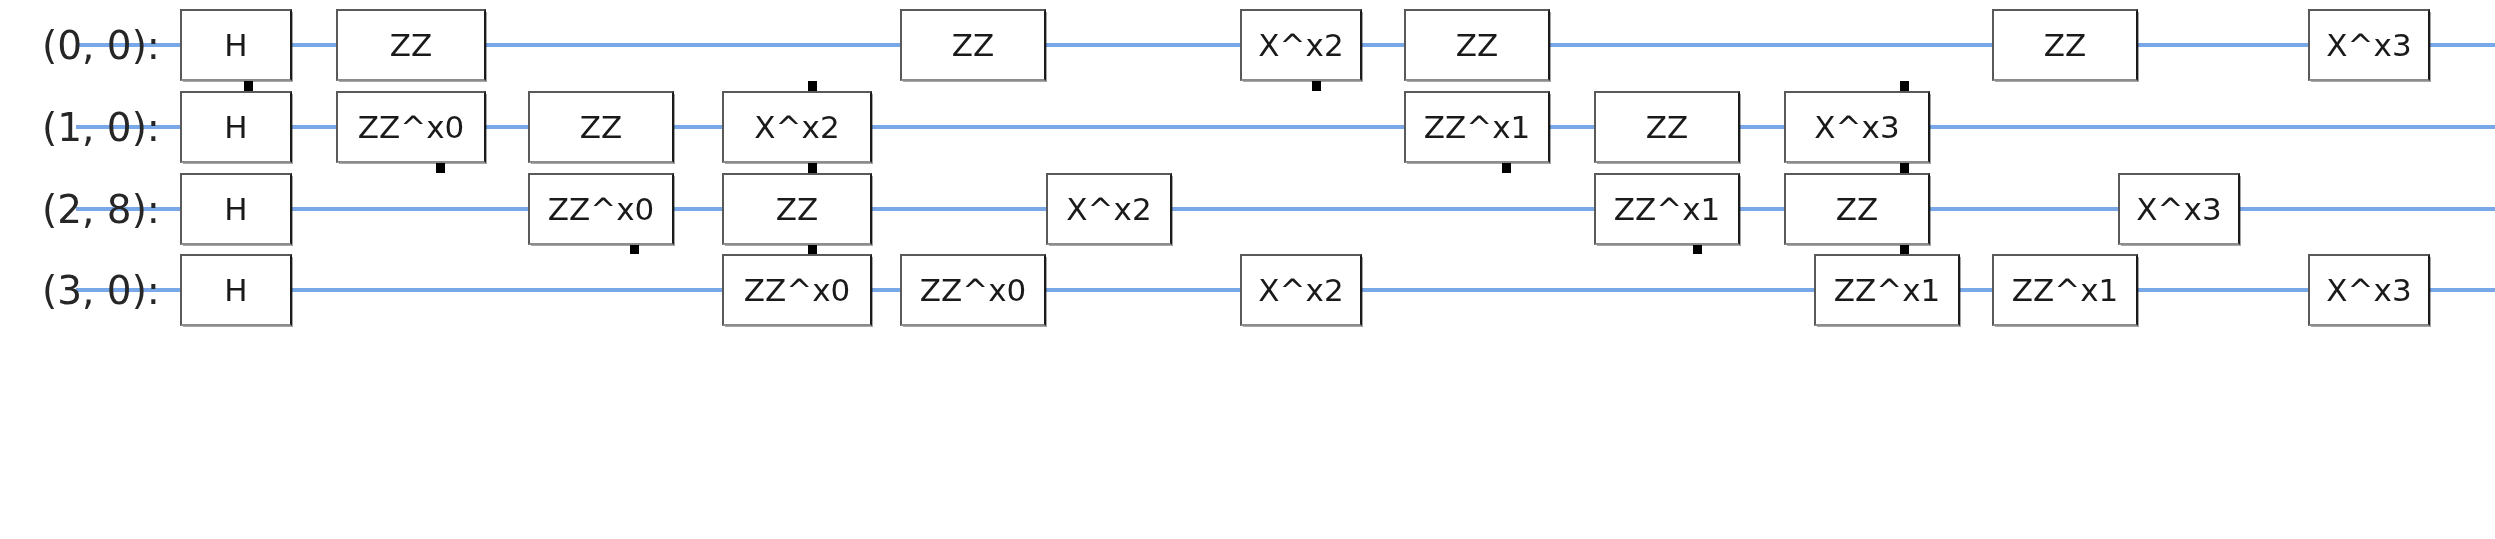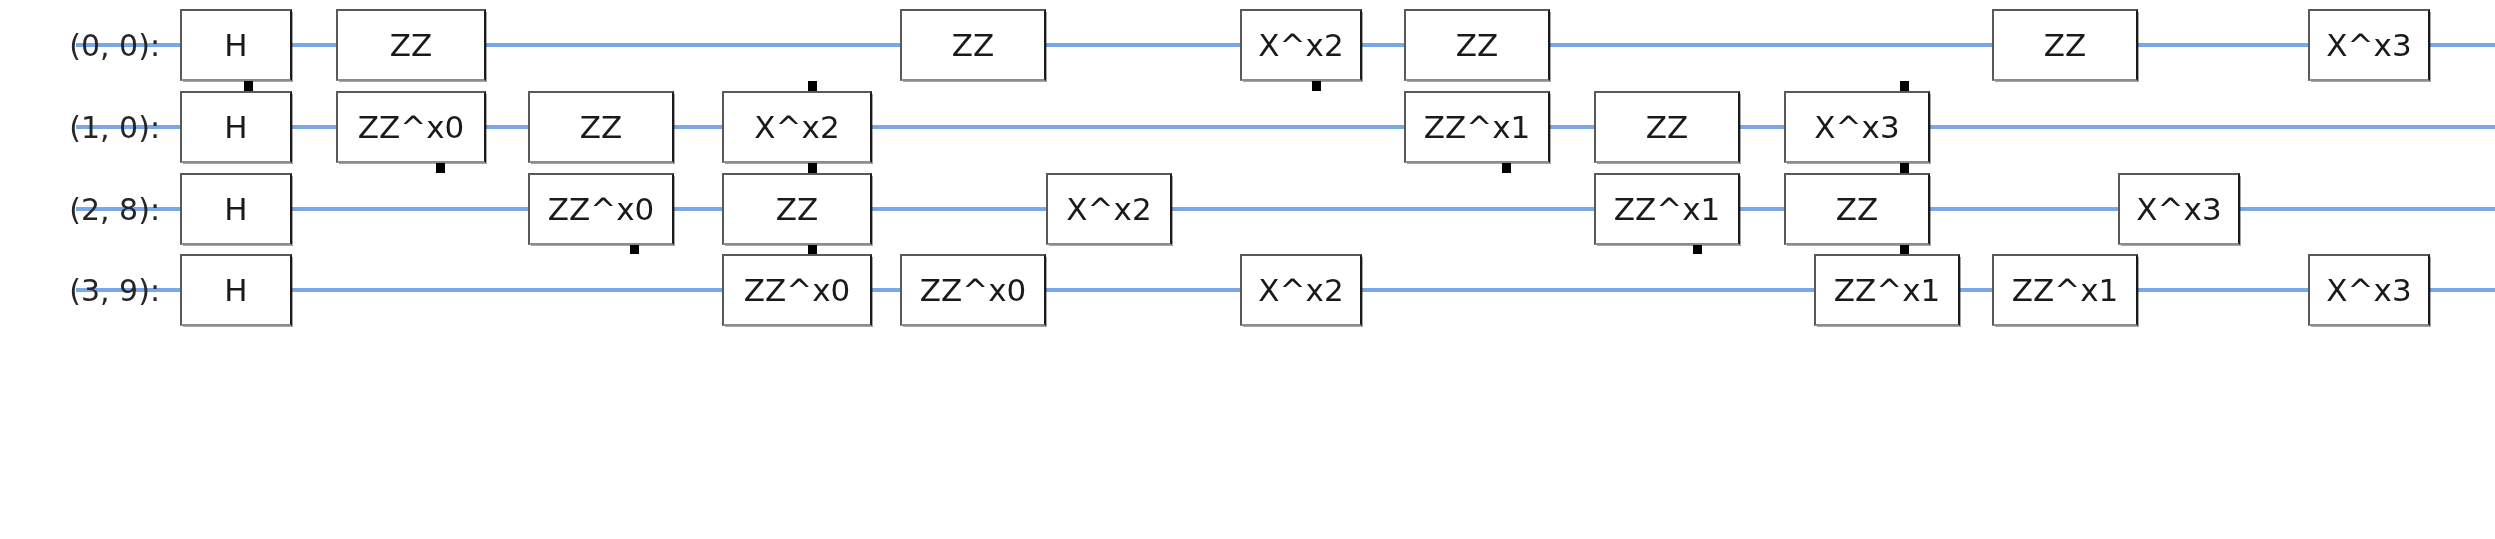--- a/index.html
+++ b/index.html
@@ -16,21 +16,21 @@
   
   .wire{
     position:absolute;
     height:4px;
     background:#79a8e8;
     z-index:1;
   }
   
   .qlabel{
     position:absolute;
-    font-size:30px;
+    font-size:39px;
     color:#262626;
     text-align:right;
     transform:translateY(-50%);
     white-space:nowrap;
     z-index:3;
   }
   
   .vlink{
     position:absolute;
     width:9px;
@@ -65,21 +65,21 @@
 <body>
 
 <div id="circuit">
     <div class="wire" style="left: 76px; top: 43px; width: 2419px; background-color: rgb(121, 168, 232);"></div>
     <div class="qlabel" style="right: 2335px; top: 45px;">(0, 0):</div>
     <div class="wire" style="left: 76px; top: 125px; width: 2419px; background-color: rgb(121, 168, 232);"></div>
     <div class="qlabel" style="right: 2335px; top: 127px;">(1, 0):</div>
     <div class="wire" style="left: 76px; top: 207px; width: 2419px; background-color: rgb(121, 168, 232);"></div>
     <div class="qlabel" style="right: 2335px; top: 209px;">(2, 8):</div>
     <div class="wire" style="left: 76px; top: 288px; width: 2419px; background-color: rgb(121, 168, 232);"></div>
-    <div class="qlabel" style="right: 2335px; top: 290px;">(3, 9):</div>
+    <div class="qlabel" style="right: 2335px; top: 290px;">(3, 0):</div>
     <div class="vlink" style="left: 244px; top: 81px; height: 10px; background-color: rgb(0, 0, 0);"></div>
     <div class="vlink" style="left: 436px; top: 163px; height: 10px; background-color: rgb(0, 0, 0);"></div>
     <div class="vlink" style="left: 630px; top: 245px; height: 9px; background-color: rgb(0, 0, 0);"></div>
     <div class="vlink" style="left: 808px; top: 81px; height: 173px; background-color: rgb(0, 0, 0);"></div>
     <div class="vlink" style="left: 1312px; top: 81px; height: 10px; background-color: rgb(0, 0, 0);"></div>
     <div class="vlink" style="left: 1502px; top: 163px; height: 10px; background-color: rgb(0, 0, 0);"></div>
     <div class="vlink" style="left: 1693px; top: 245px; height: 9px; background-color: rgb(0, 0, 0);"></div>
     <div class="vlink" style="left: 1900px; top: 81px; height: 173px; background-color: rgb(0, 0, 0);"></div>
     <div class="gate" style="left: 180px; top: 9px; width: 112px; height: 72px; background: rgb(255, 255, 255);">
       <span style="color: rgb(26, 26, 26);">H</span>

